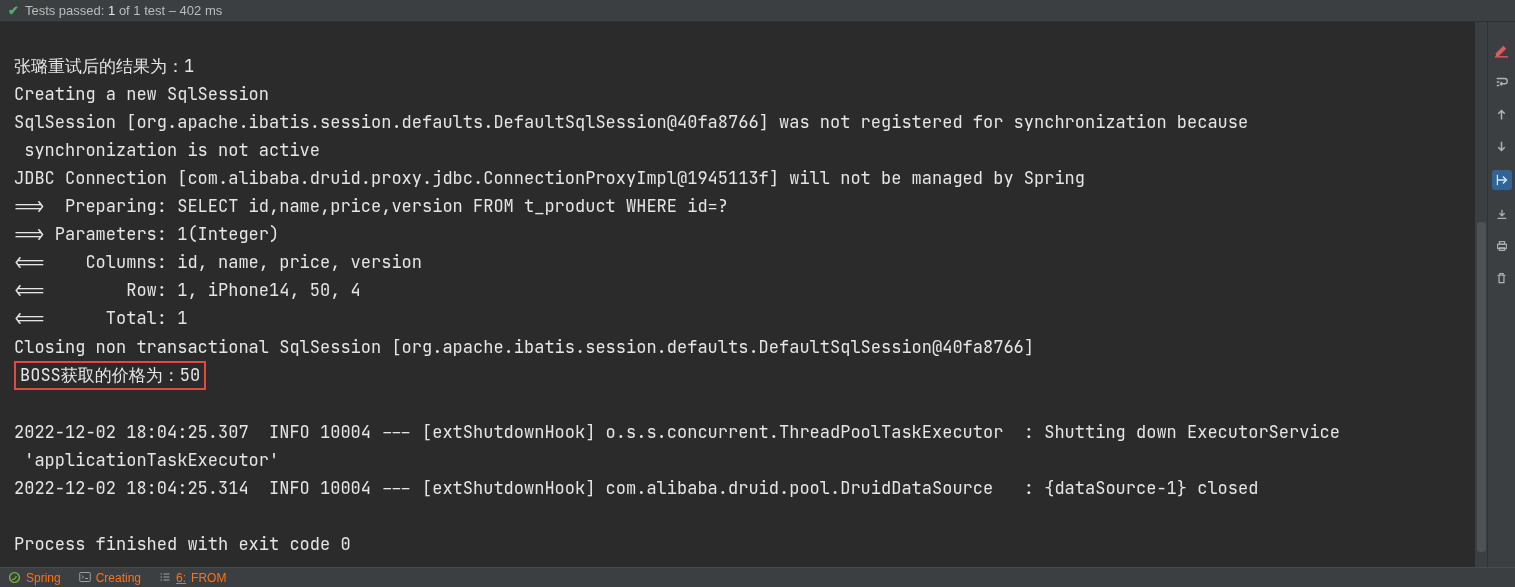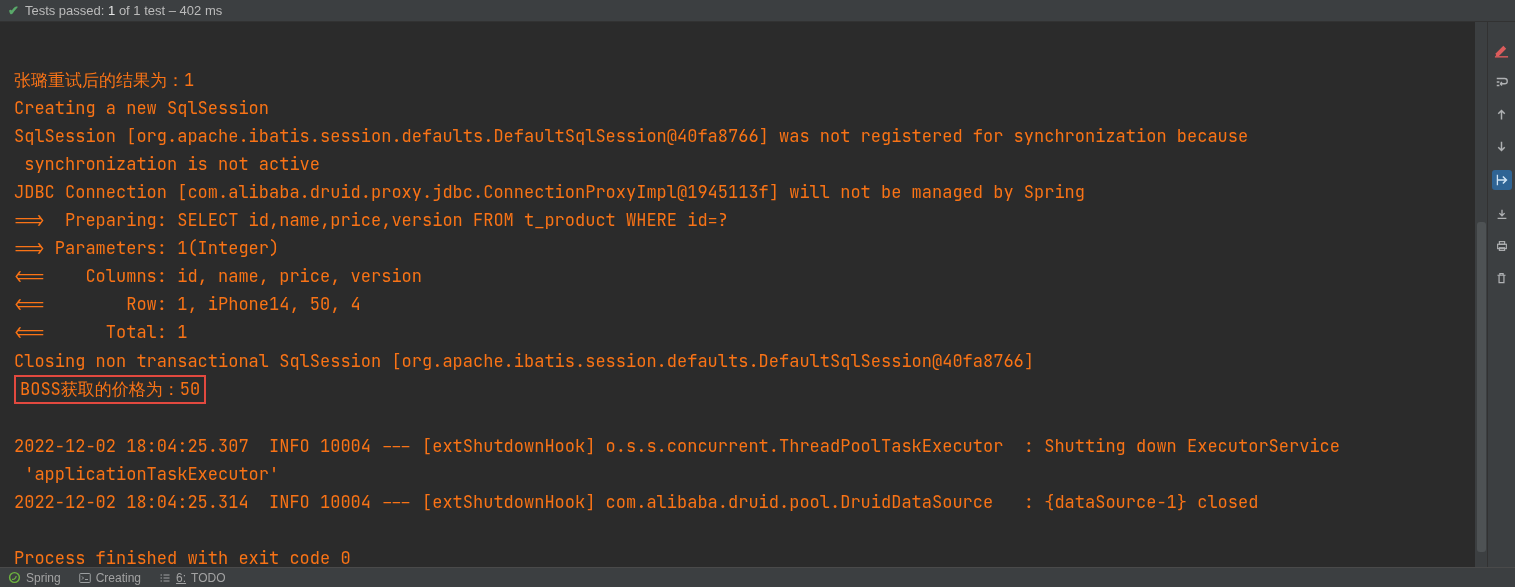--- a/index.html
+++ b/index.html
@@ -32,22 +32,22 @@
     .console-wrap {
       flex: 1;
       background: #2b2b2b;
       overflow: auto;
       position: relative;
     }
     .console {
       font-family: "JetBrains Mono","Consolas","Courier New",monospace;
       font-size: 17px;
       line-height: 1.65;
-      color: #f97316;
-      padding: 16px 16px 12px 14px;
+      color: #e5e5e5;
+      padding: 2px 16px 12px 14px;
       white-space: pre;
     }
     .console .boxed {
       border: 2px solid #e2493f;
       display: inline-block;
       padding: 0 4px;
       line-height: 1.5;
     }
     .right-gutter {
       width: 28px;
@@ -93,23 +93,23 @@
       height: 20px;
       background: #3c3f41;
       border-top: 1px solid #4a4a4a;
       display: flex;
       align-items: center;
       padding: 0 8px;
       gap: 18px;
     }
     .bottom-bar .btn {
       display: flex;
-      align-items: center;
+      align-items: flex-start;
       gap: 5px;
-      color: #a3a3a3;
+      color: #f97316;
       cursor: pointer;
       font-size: 12px;
     }
     .bottom-bar .ico-sm { font-size: 12px; color: #9fa2a4; }
     svg { display: block; }
   </style>
 </head>
 <body>
 
 <div class="top-bar">
@@ -216,15 +216,15 @@
     </span>
     <span>Creating</span>
   </div>
   <div class="btn">
     <span class="ico-sm">
       <svg width="12" height="12" viewBox="0 0 16 16">
           <path d="M2 4h2M6 4h8M2 8h2M6 8h8M2 12h2M6 12h8" stroke="currentColor" stroke-width="1.5"></path>
         </svg>
     </span>
     <span><u>6:</u></span>
-    <span>TODO</span>
+    <span>FROM</span>
   </div>
 </div>
 
 </body></html>

